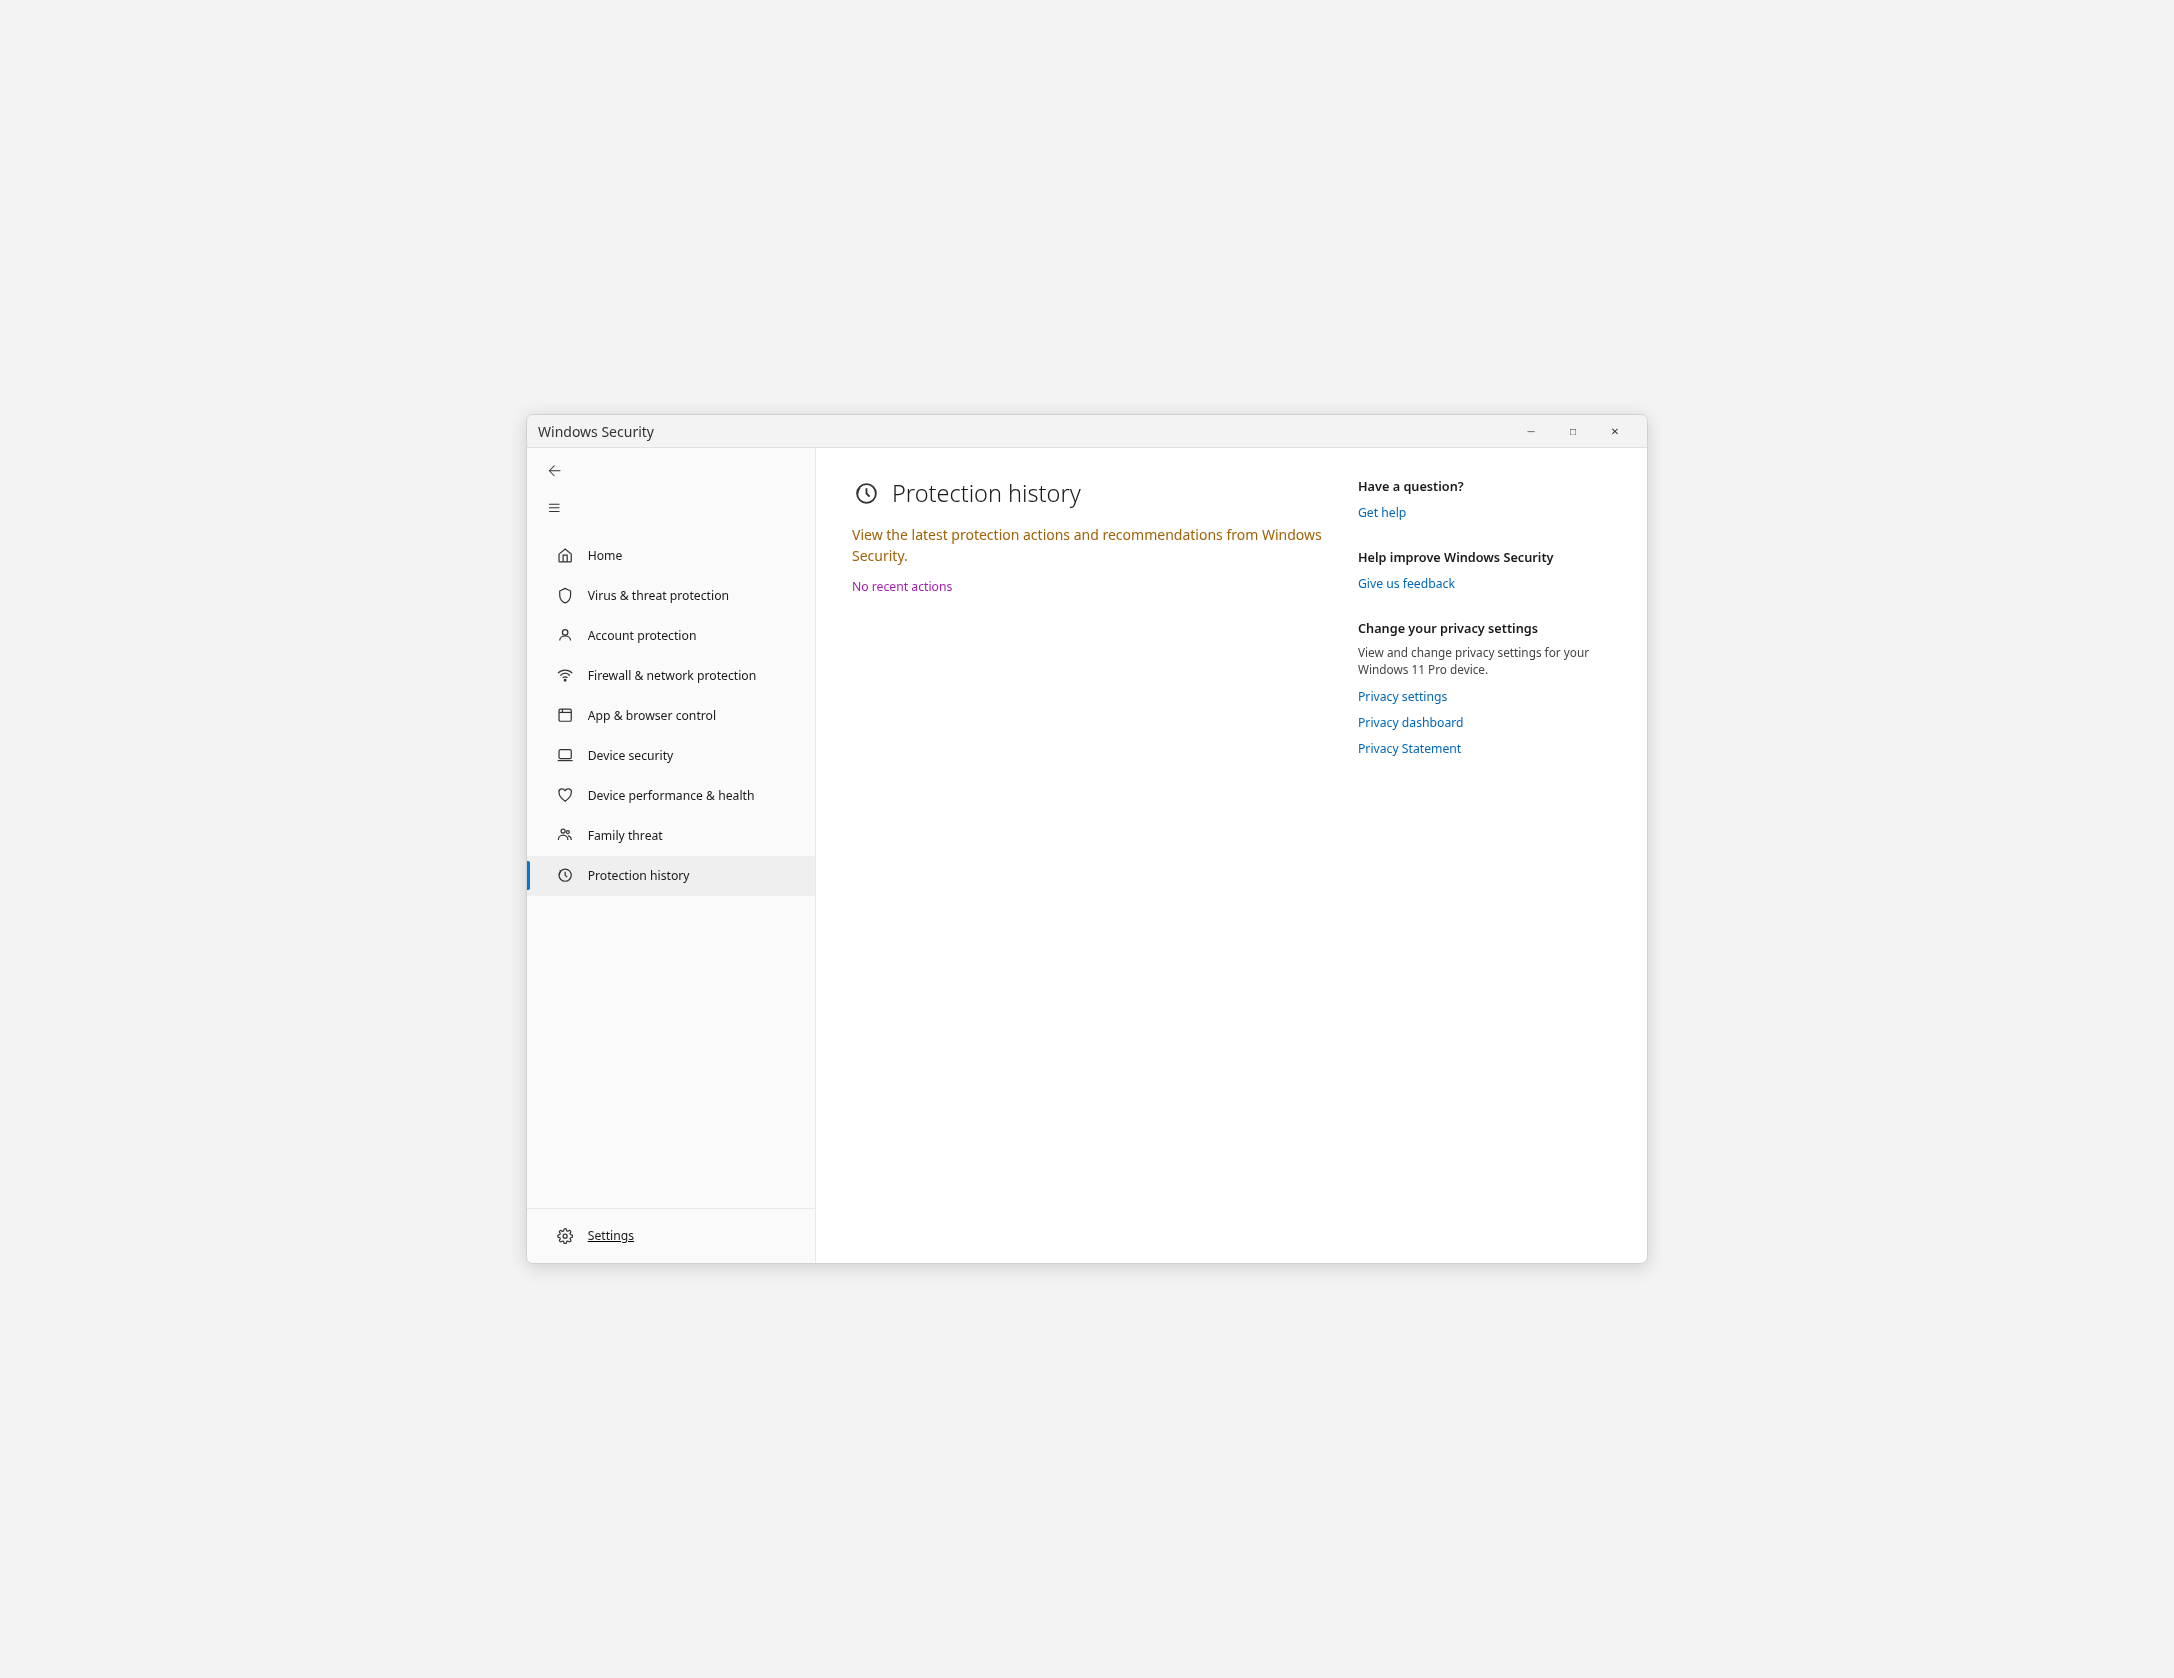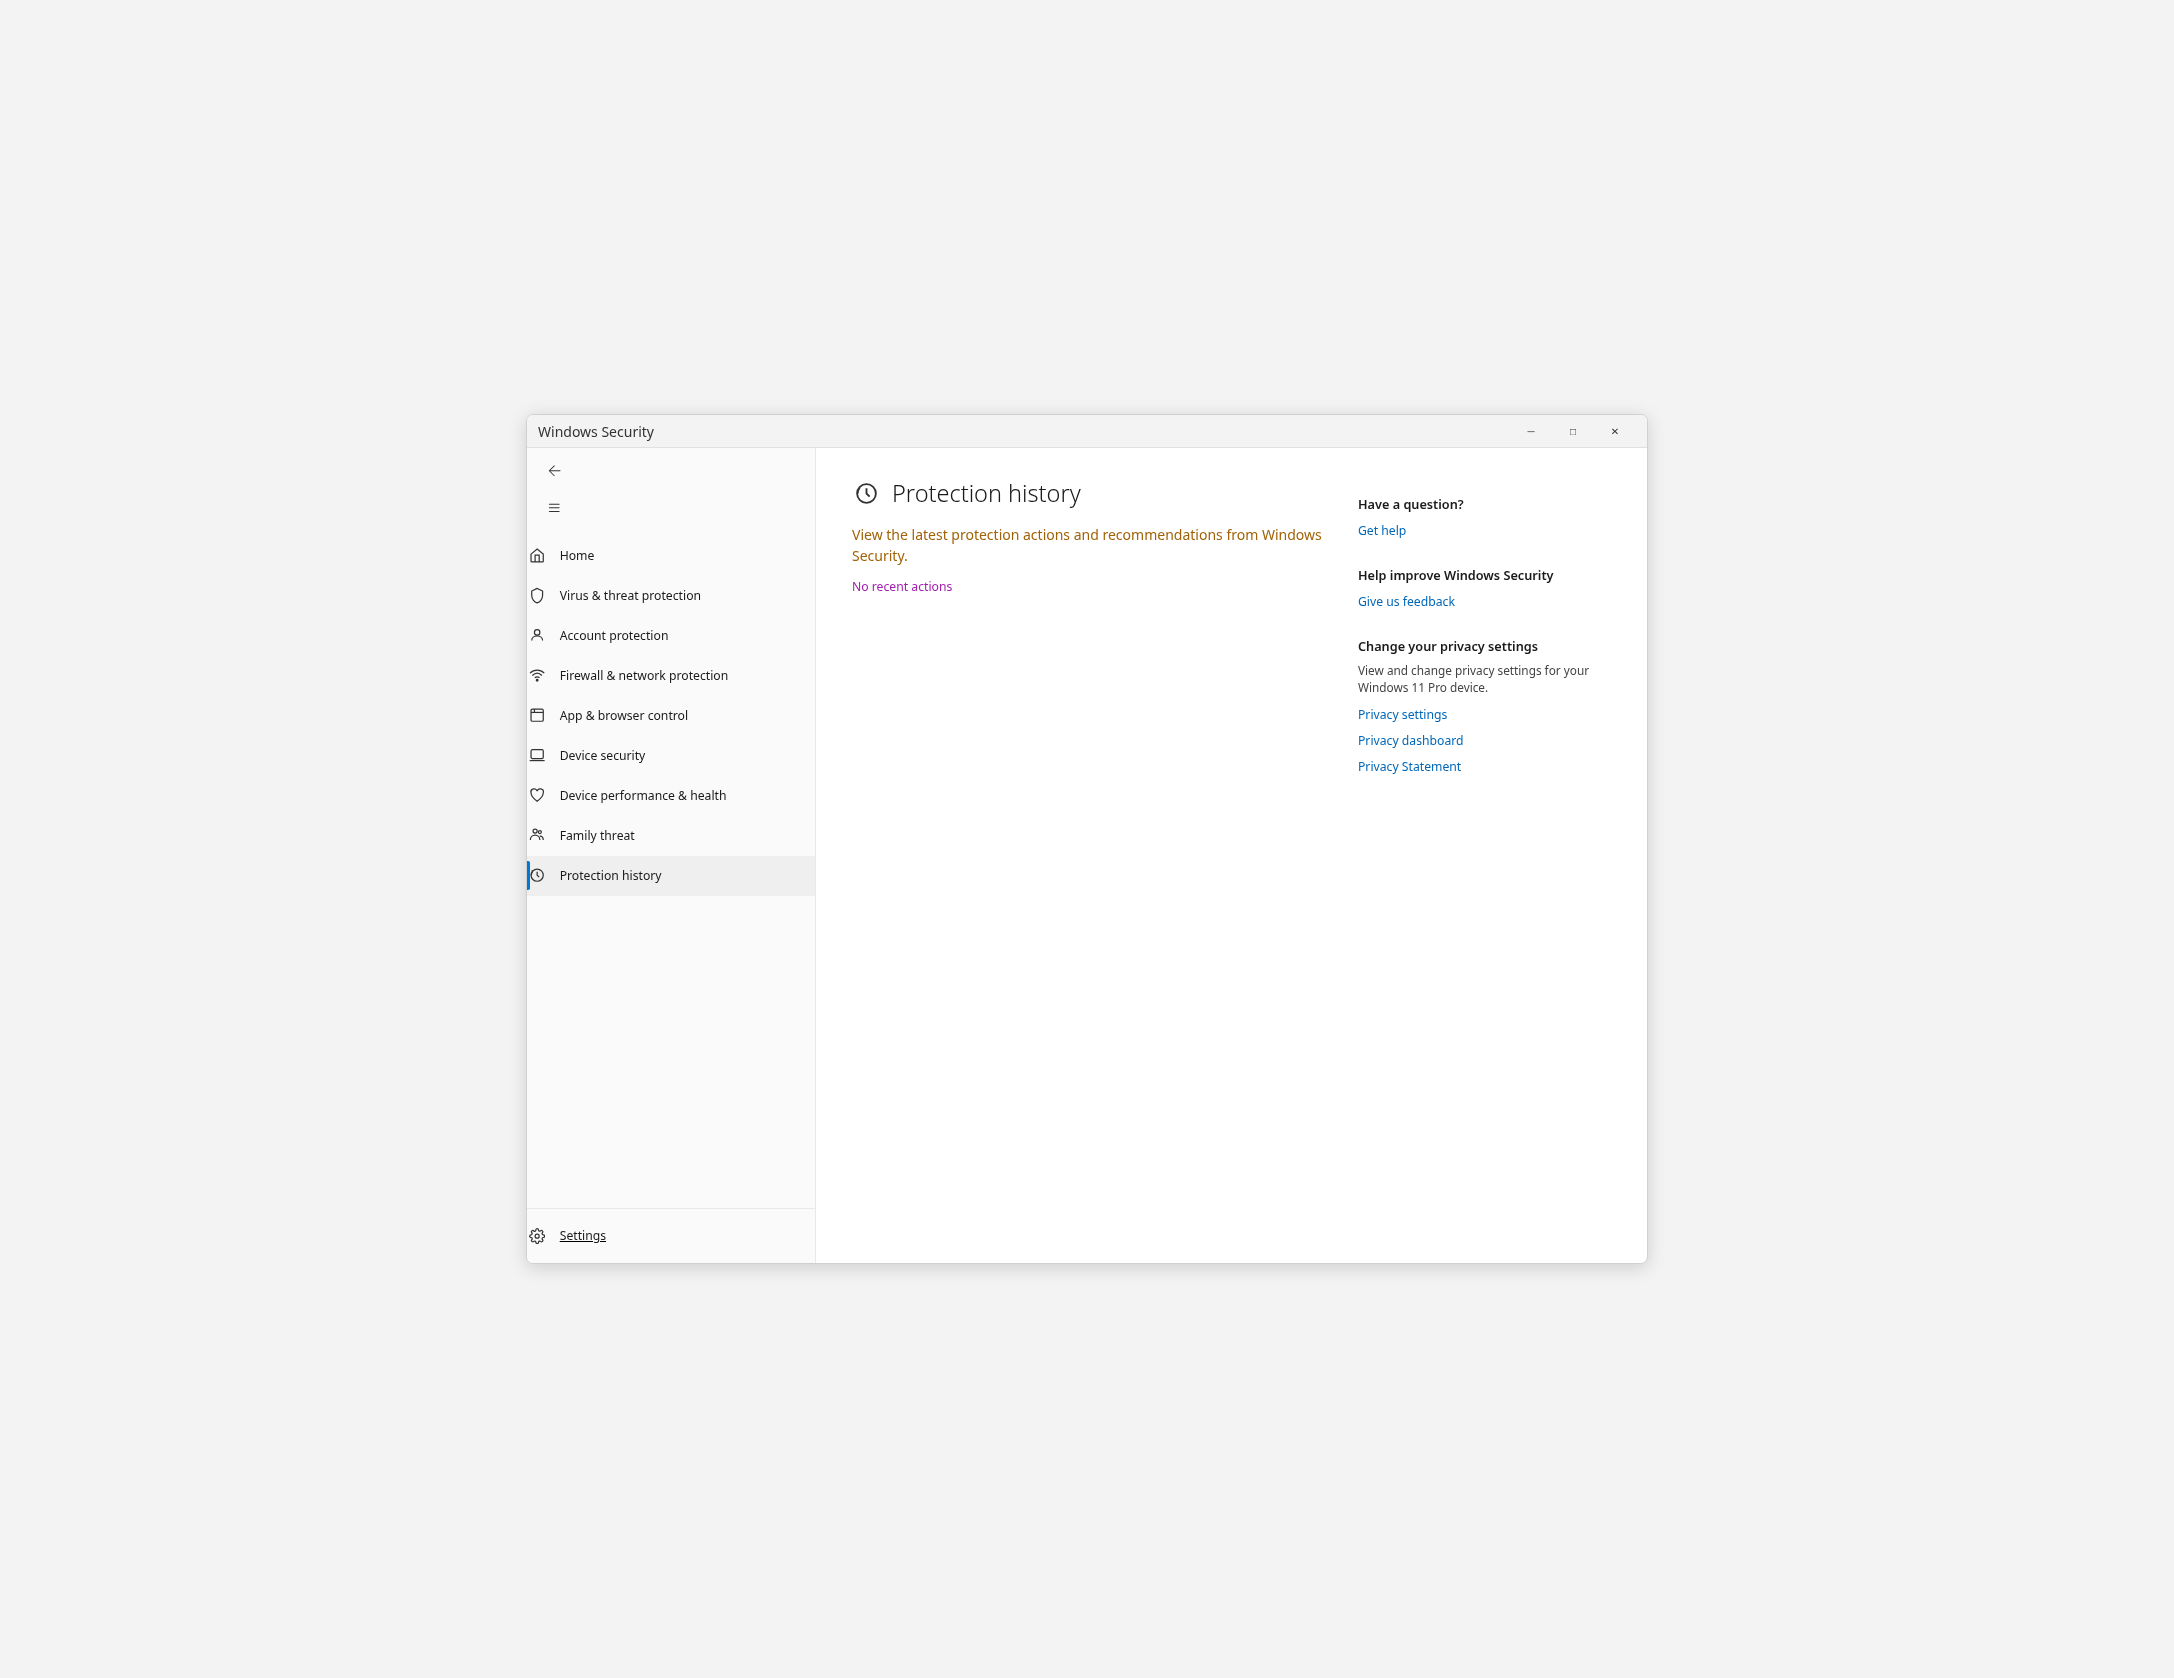--- a/index.html
+++ b/index.html
@@ -105,21 +105,21 @@
     }
 
     .sidebar-nav {
       flex: 1;
       padding: 3.6px 0;
     }
 
     .nav-item {
       display: flex;
       align-items: center;
-      padding: 9px 0;
+      padding: 9px 28px;
       cursor: pointer;
       border-radius: 0;
       position: relative;
       gap: 12.7px;
       min-height: 40px;
     }
 
     .nav-item.active {
       background: #efefef;
     }
@@ -217,21 +217,20 @@
     }
 
     
     .content-sidebar {
       width: 253px;
       flex-shrink: 0;
     }
 
     .sidebar-section {
       margin-bottom: 25px;
-      margin-top: 18px;
     }
 
     .sidebar-section-title {
       font-size: 12.7px;
       font-weight: 600;
       color: #1a1a1a;
       margin-bottom: 7.2px;
     }
 
     .sidebar-link {

